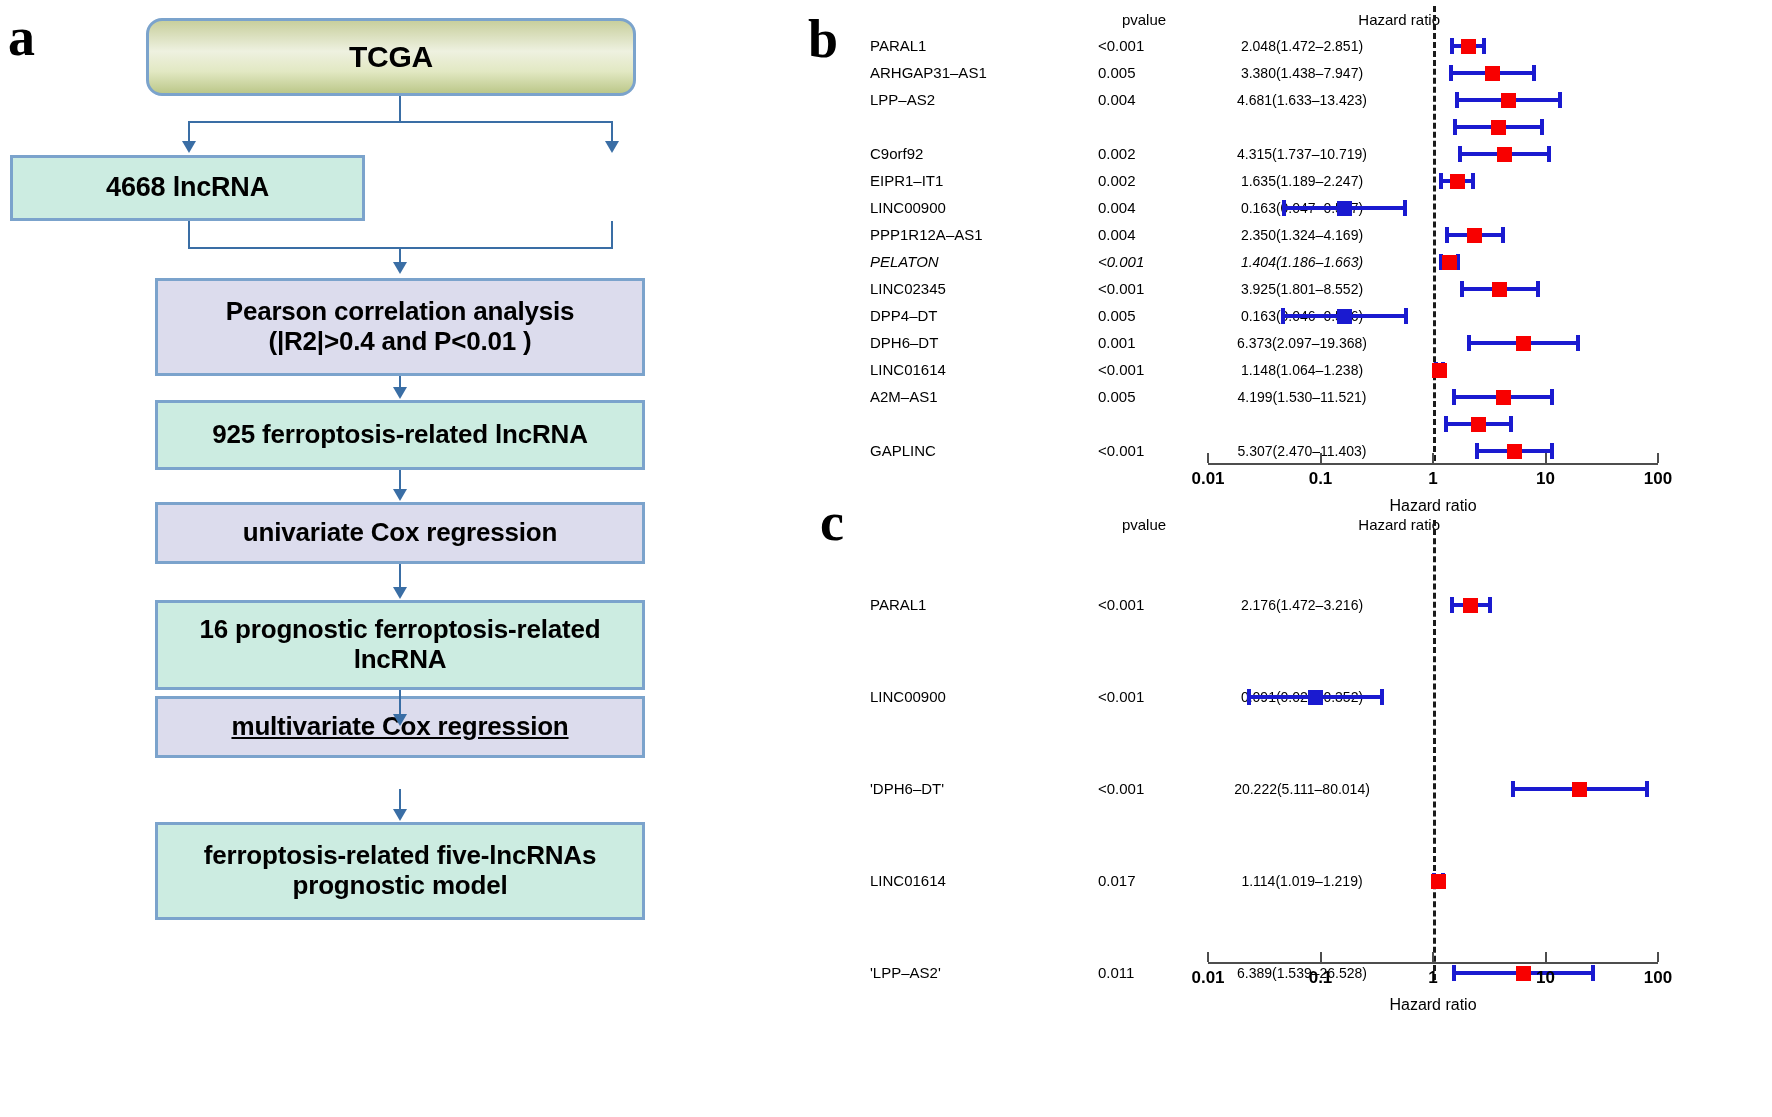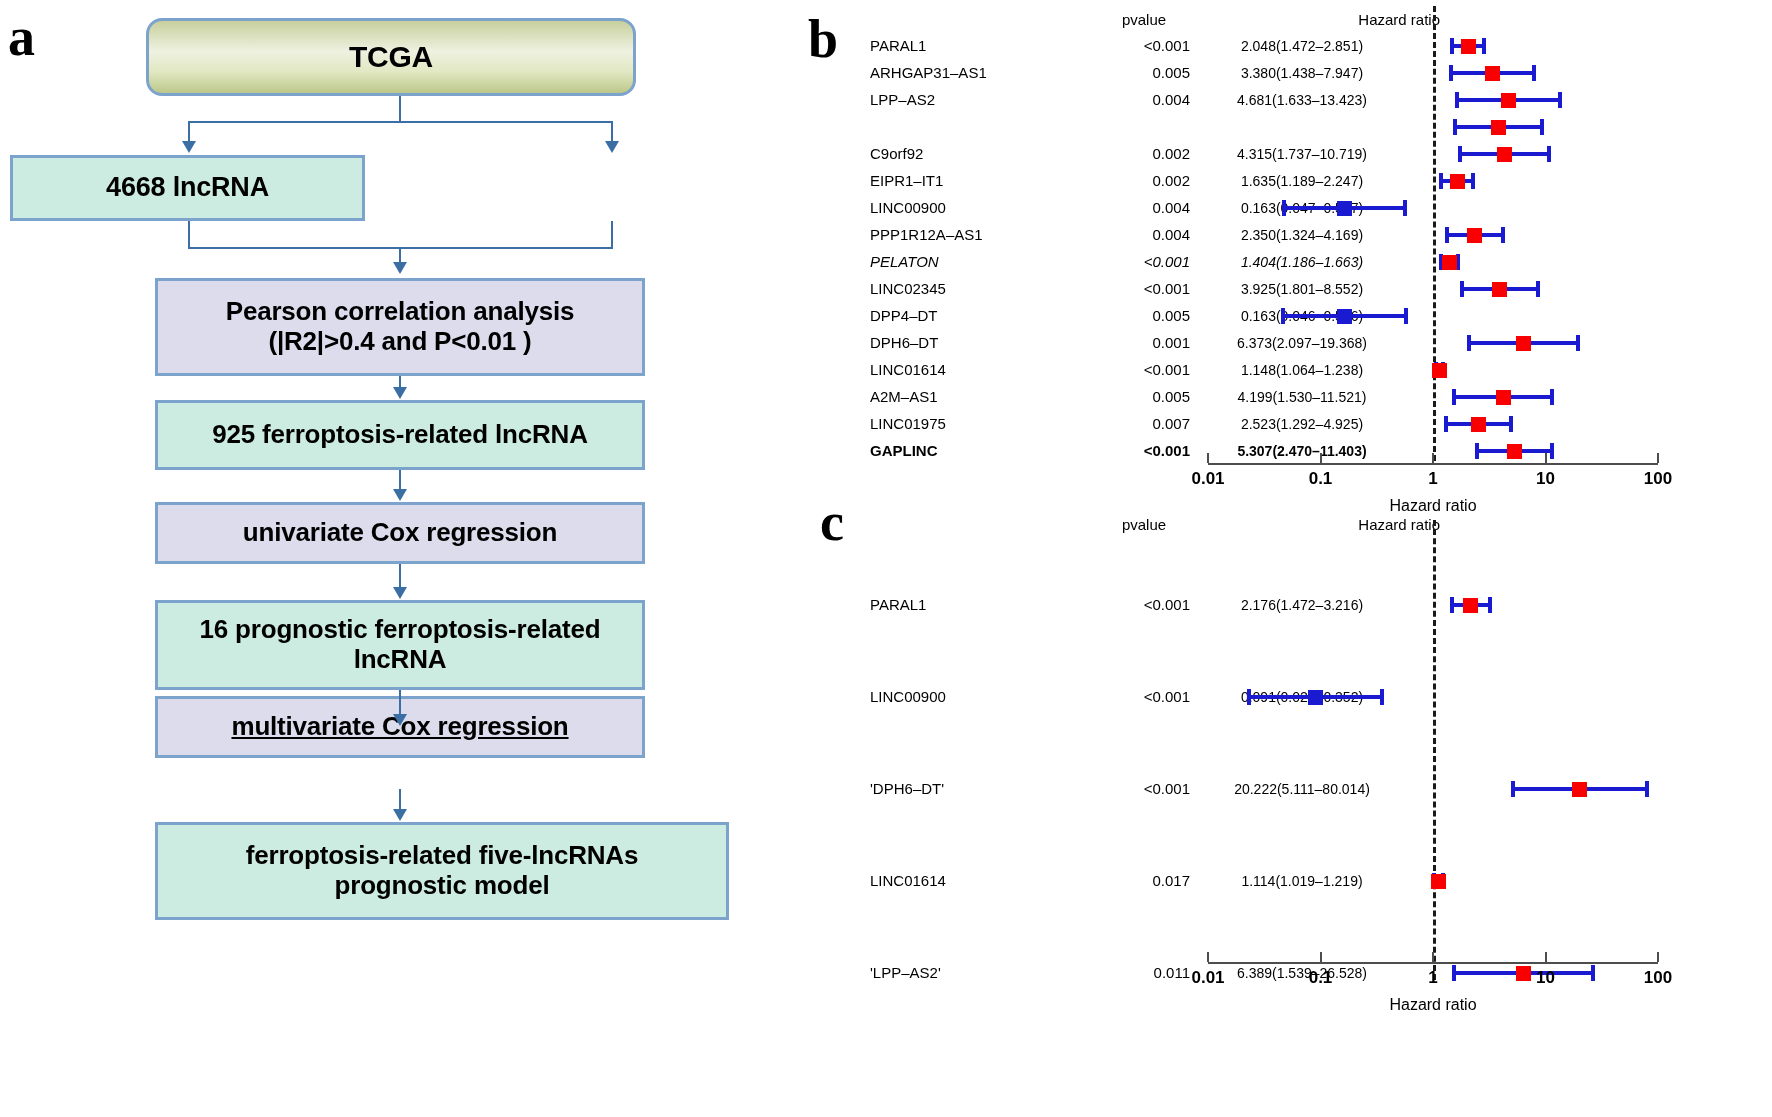--- a/index.html
+++ b/index.html
@@ -85,21 +85,21 @@
     width: 230px;
     text-align: left;
     font-size: 15px;
     line-height: 20px;
     white-space: nowrap;
   }
   .fp-pv {
     position: absolute;
     left: 228px;
     width: 92px;
-    text-align: right;
+    text-align: left;
     font-size: 15px;
     line-height: 20px;
   }
   .fp-hr {
     position: absolute;
     left: 307px;
     width: 250px;
     text-align: center;
     font-size: 14px;
     line-height: 20px;
@@ -186,21 +186,21 @@
       <div class="flow-box grey" style="left: 155px; top: 502px; width: 490px; height: 62px; font-size: 26px;">
         <span style="white-space: pre-line; line-height: 1.15;">univariate Cox regression</span>
       </div>
       <div class="flow-box green" style="left: 155px; top: 600px; width: 490px; height: 90px; font-size: 26px;">
         <span style="white-space: pre-line; line-height: 1.15;">16 prognostic ferroptosis-related
 lncRNA</span>
       </div>
       <div class="flow-box grey" style="left: 155px; top: 696px; width: 490px; height: 62px; font-size: 26px; text-decoration: underline;">
         <span style="white-space: pre-line; line-height: 1.15;">multivariate Cox regression</span>
       </div>
-      <div class="flow-box green" style="left: 155px; top: 822px; width: 574px; height: 98px; font-size: 26px;">
+      <div class="flow-box green" style="left: 155px; top: 822px; width: 490px; height: 98px; font-size: 26px;">
         <span style="white-space: pre-line; line-height: 1.15;">ferroptosis-related five-lncRNAs
 prognostic model</span>
       </div>
       <div class="flow-line" style="left: 399px; top: 96px; width: 2px; height: 26px;"></div>
       <div class="flow-line" style="left: 188px; top: 121px; width: 424px; height: 2px;"></div>
       <div class="flow-line" style="left: 188px; top: 121px; width: 2px; height: 22px;"></div>
       <div class="flow-arrow" style="left: 182px; top: 141px;"></div>
       <div class="flow-line" style="left: 611px; top: 121px; width: 2px; height: 22px;"></div>
       <div class="flow-arrow" style="left: 605px; top: 141px;"></div>
       <div class="flow-line" style="left: 188px; top: 221px; width: 2px; height: 28px;"></div>
@@ -339,30 +339,25 @@
       <div class="fp-point up" style="left: 562.243px; top: 356.5px;"></div>
       <div class="fp-row" style="top: 381px;">
         <div class="fp-name">A2M–AS1</div>
         <div class="fp-pv">0.005</div>
         <div class="fp-hr">4.199(1.530–11.521)</div>
       </div>
       <div class="fp-ci" style="left: 583.778px; top: 389px; width: 98.6399px;"></div>
       <div class="fp-cap" style="left: 581.778px; top: 383px; height: 16px;"></div>
       <div class="fp-cap" style="left: 680.418px; top: 383px; height: 16px;"></div>
       <div class="fp-point up" style="left: 625.604px; top: 383.5px;"></div>
-      <div class="fp-row" style="top: 408px;">
-        <div class="fp-name">LINC01975</div>
-        <div class="fp-pv">0.007</div>
-        <div class="fp-hr">2.523(1.292–4.925)</div>
-      </div>
       <div class="fp-ci" style="left: 575.517px; top: 416px; width: 65.3787px;"></div>
       <div class="fp-cap" style="left: 573.517px; top: 410px; height: 16px;"></div>
       <div class="fp-cap" style="left: 638.896px; top: 410px; height: 16px;"></div>
       <div class="fp-point up" style="left: 600.716px; top: 410.5px;"></div>
-      <div class="fp-row" style="top: 435px; font-weight: bold;">
+      <div class="fp-row" style="top: 435px;">
         <div class="fp-name">GAPLINC</div>
         <div class="fp-pv">&lt;0.001</div>
         <div class="fp-hr">5.307(2.470–11.403)</div>
       </div>
       <div class="fp-ci" style="left: 607.178px; top: 443px; width: 74.7362px;"></div>
       <div class="fp-cap" style="left: 605.178px; top: 437px; height: 16px;"></div>
       <div class="fp-cap" style="left: 679.915px; top: 437px; height: 16px;"></div>
       <div class="fp-point up" style="left: 637.046px; top: 437.5px;"></div>
       <div class="fp-axis-line" style="left: 338px; top: 457px; width: 450px;"></div>
       <div class="fp-tick" style="left: 337px; top: 447px;"></div>

